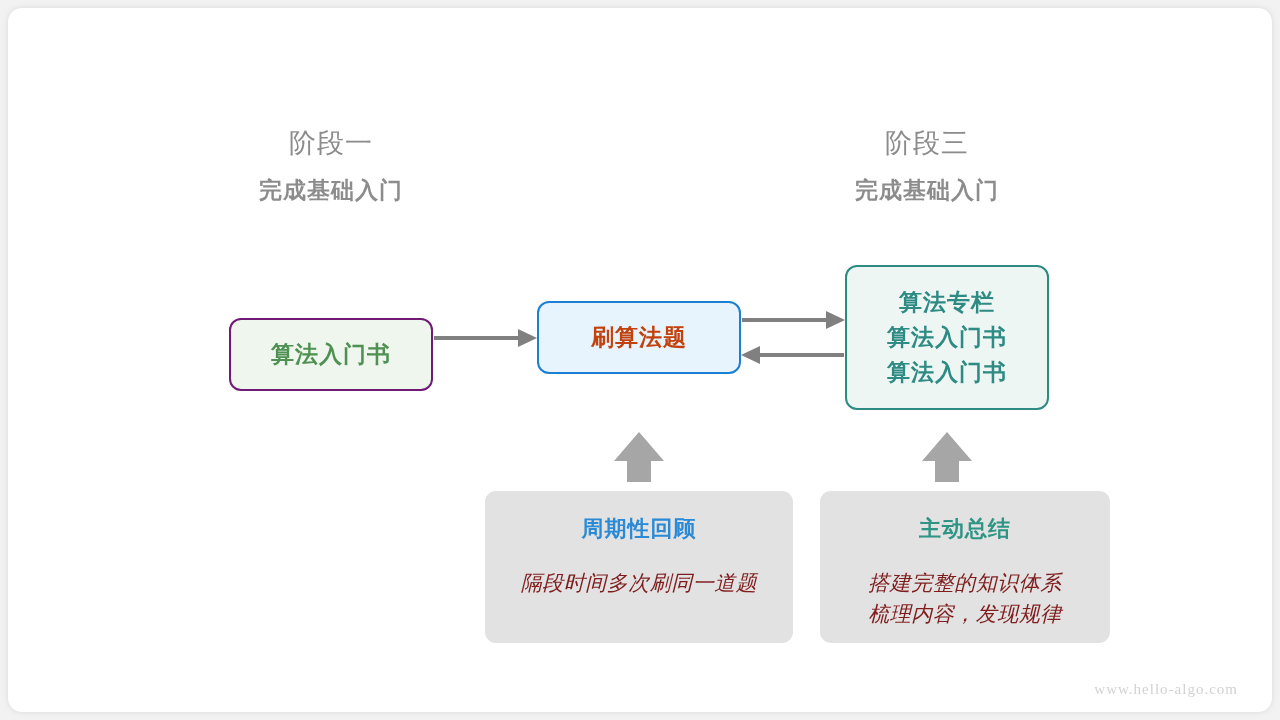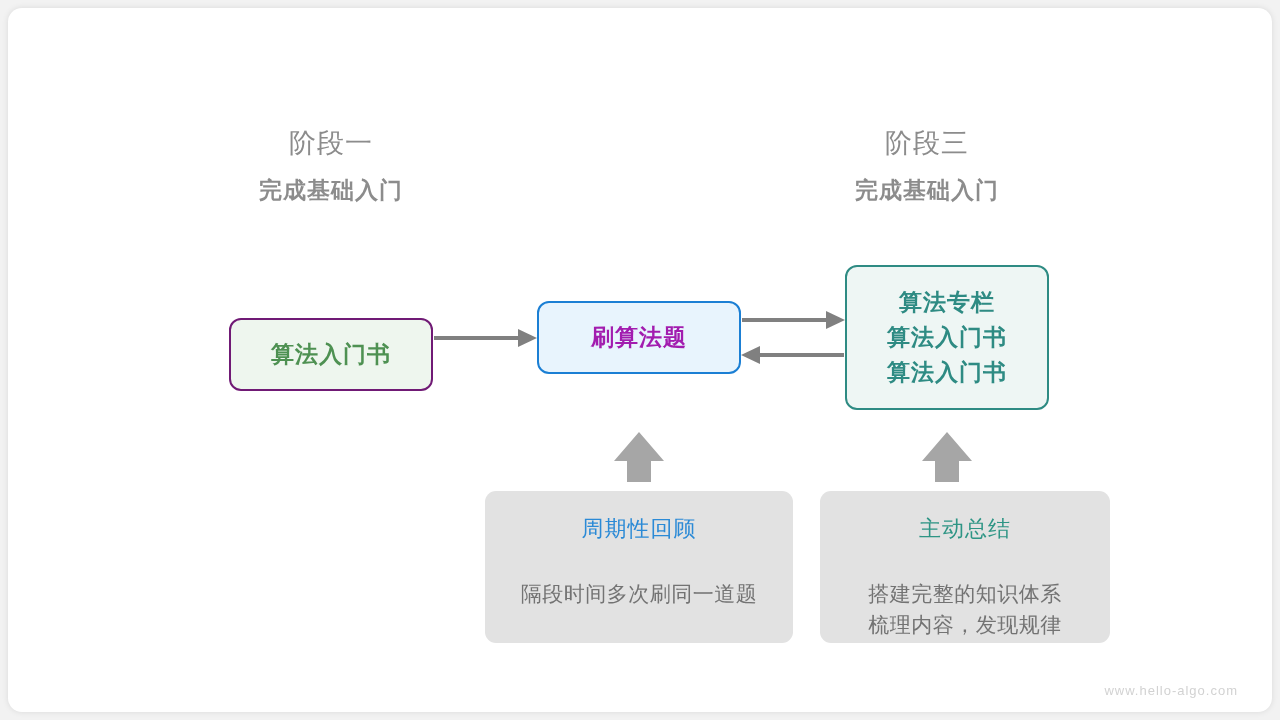--- a/index.html
+++ b/index.html
@@ -70,21 +70,21 @@
     left: 229px; top: 318px; width: 204px; height: 73px;
     border: 2px solid #701a75;
     background: #eef6ee;
     color: #4e9152;
     font-size: 23px;
   }
   #box-practice {
     left: 537px; top: 301px; width: 204px; height: 73px;
     border: 2px solid #1b7fd4;
     background: #e8f4fd;
-    color: #a21caf;
+    color: #c2410c;
     font-size: 23px;
   }
   #box-resources {
     left: 845px; top: 265px; width: 204px; height: 145px;
     border: 2px solid #2e8b83;
     background: #eef6f4;
     color: #2e8b83;
     font-size: 23px;
   }
   #box-resources .line { line-height: 1.52; }
@@ -95,31 +95,32 @@
     box-sizing: border-box;
     background: #e2e2e2;
     border-radius: 11px;
     display: flex;
     flex-direction: column;
     align-items: center;
     padding-top: 26px;
   }
   .note-box .note-title {
     font-size: 22px;
-    font-weight: normal;
+    font-weight: bold;
     letter-spacing: 1px;
     line-height: 1.1;
   }
   .note-box .note-body {
-    margin-top: 38px;
+    margin-top: 27px;
     font-size: 21px;
-    color: #737373;
+    color: #7f1d1d;
     text-align: center;
     line-height: 1.47;
     letter-spacing: 0.5px;
+    font-style: italic;
   }
   .note-box .note-body span { display: block; white-space: nowrap; }
 
   #note-review { left: 485px; top: 491px; width: 308px; height: 152px; }
   #note-review .note-title { color: #2b8ad6; }
   #note-summary { left: 820px; top: 491px; width: 290px; height: 152px; }
   #note-summary .note-title { color: #2e9585; }
 
   
   #connectors {
@@ -127,22 +128,22 @@
     left: 0; top: 0;
     width: 1280px; height: 720px;
     pointer-events: none;
   }
 
   
   #watermark {
     position: absolute;
     right: 42px;
     bottom: 22px;
-    font-family: Liberation Sans, sans-serif;
-    font-size: 13px;
+    font-family: Liberation Serif, serif;
+    font-size: 15px;
     color: #d2d2d2;
     letter-spacing: 1px;
   }
 </style>
 </head>
 <body>
 
 <div id="canvas">
   <div class="card-frame"></div>
 

